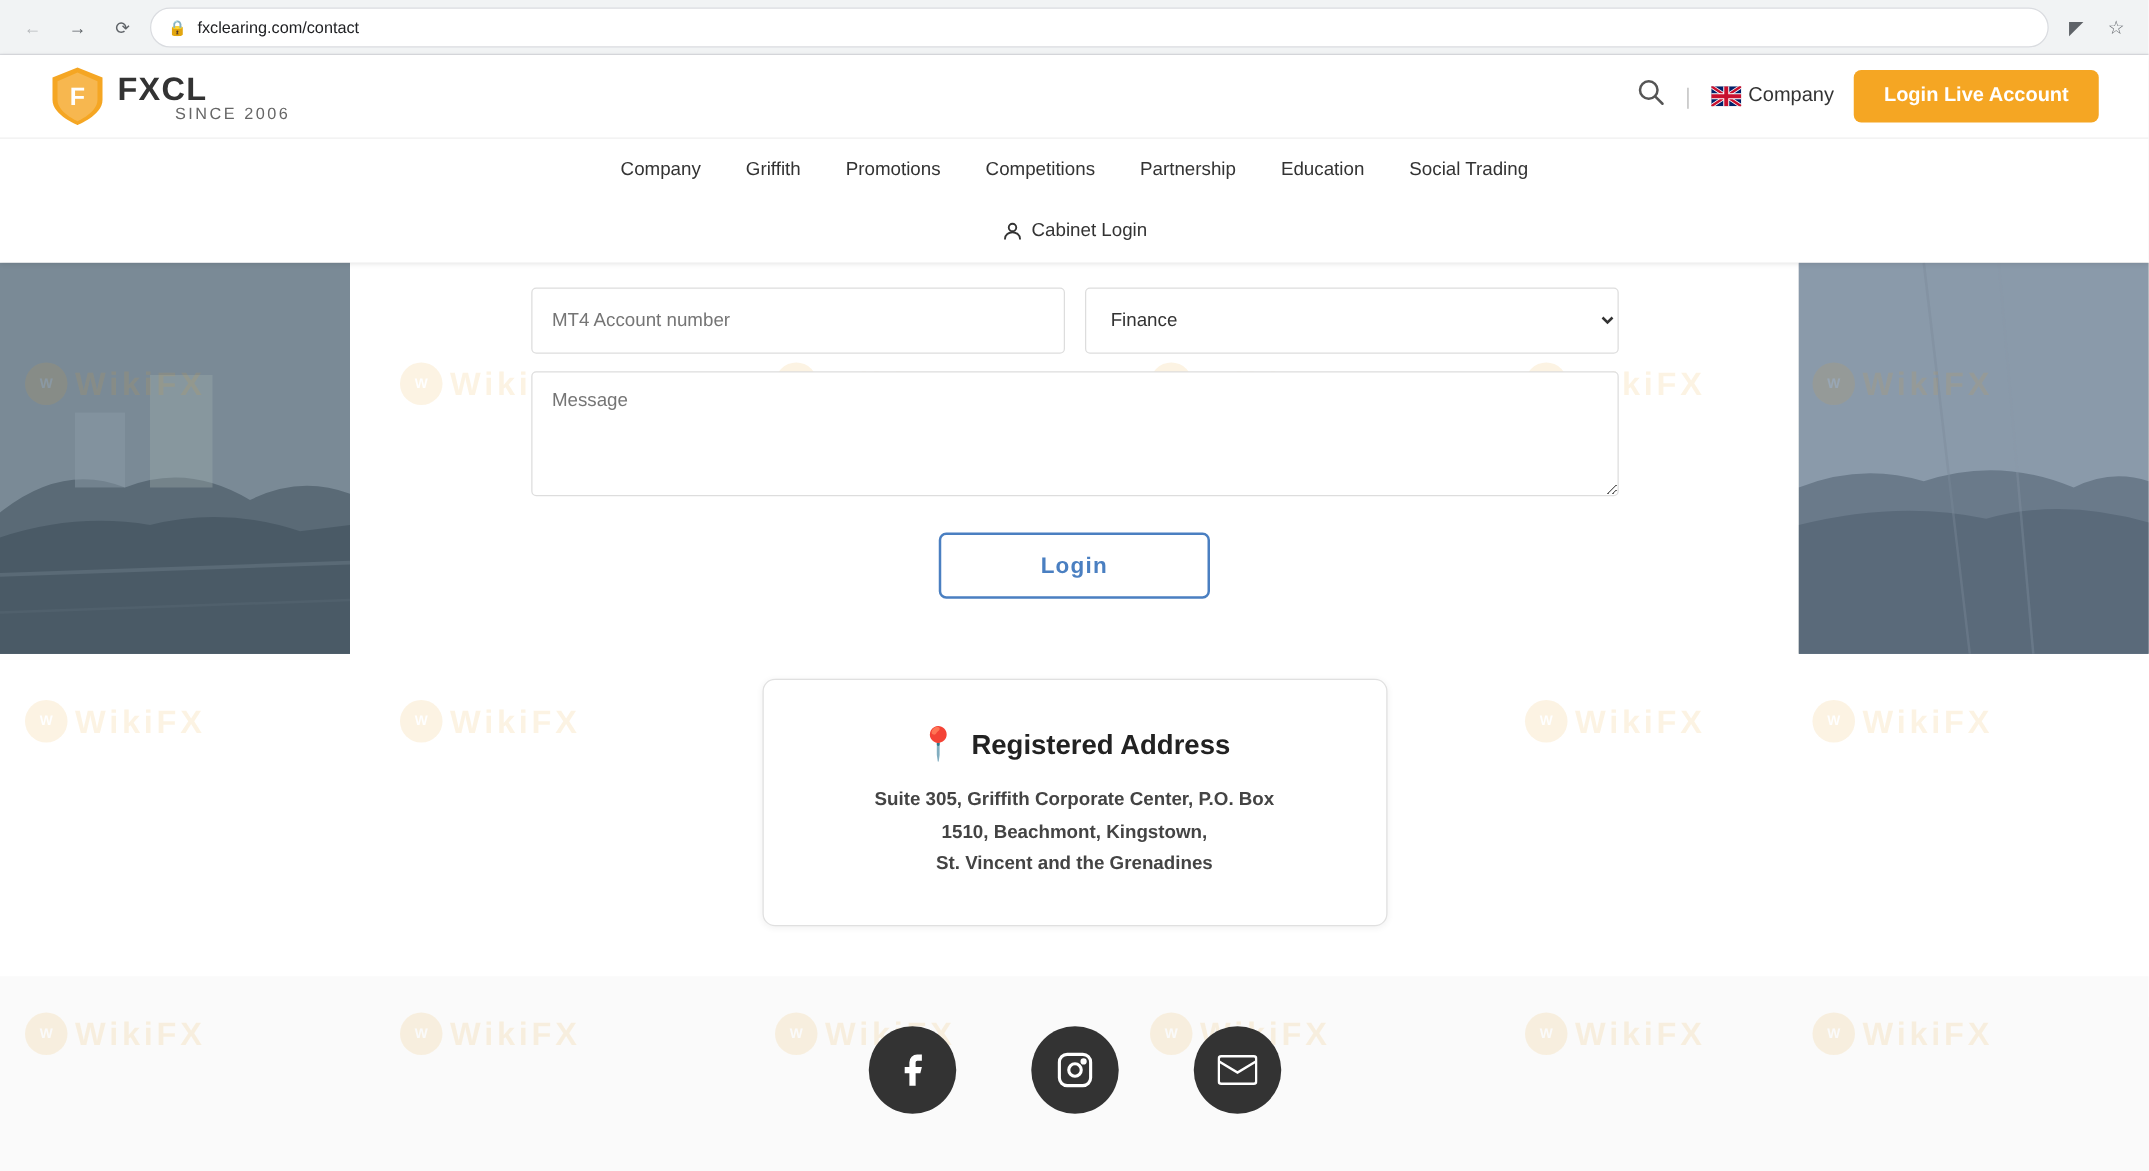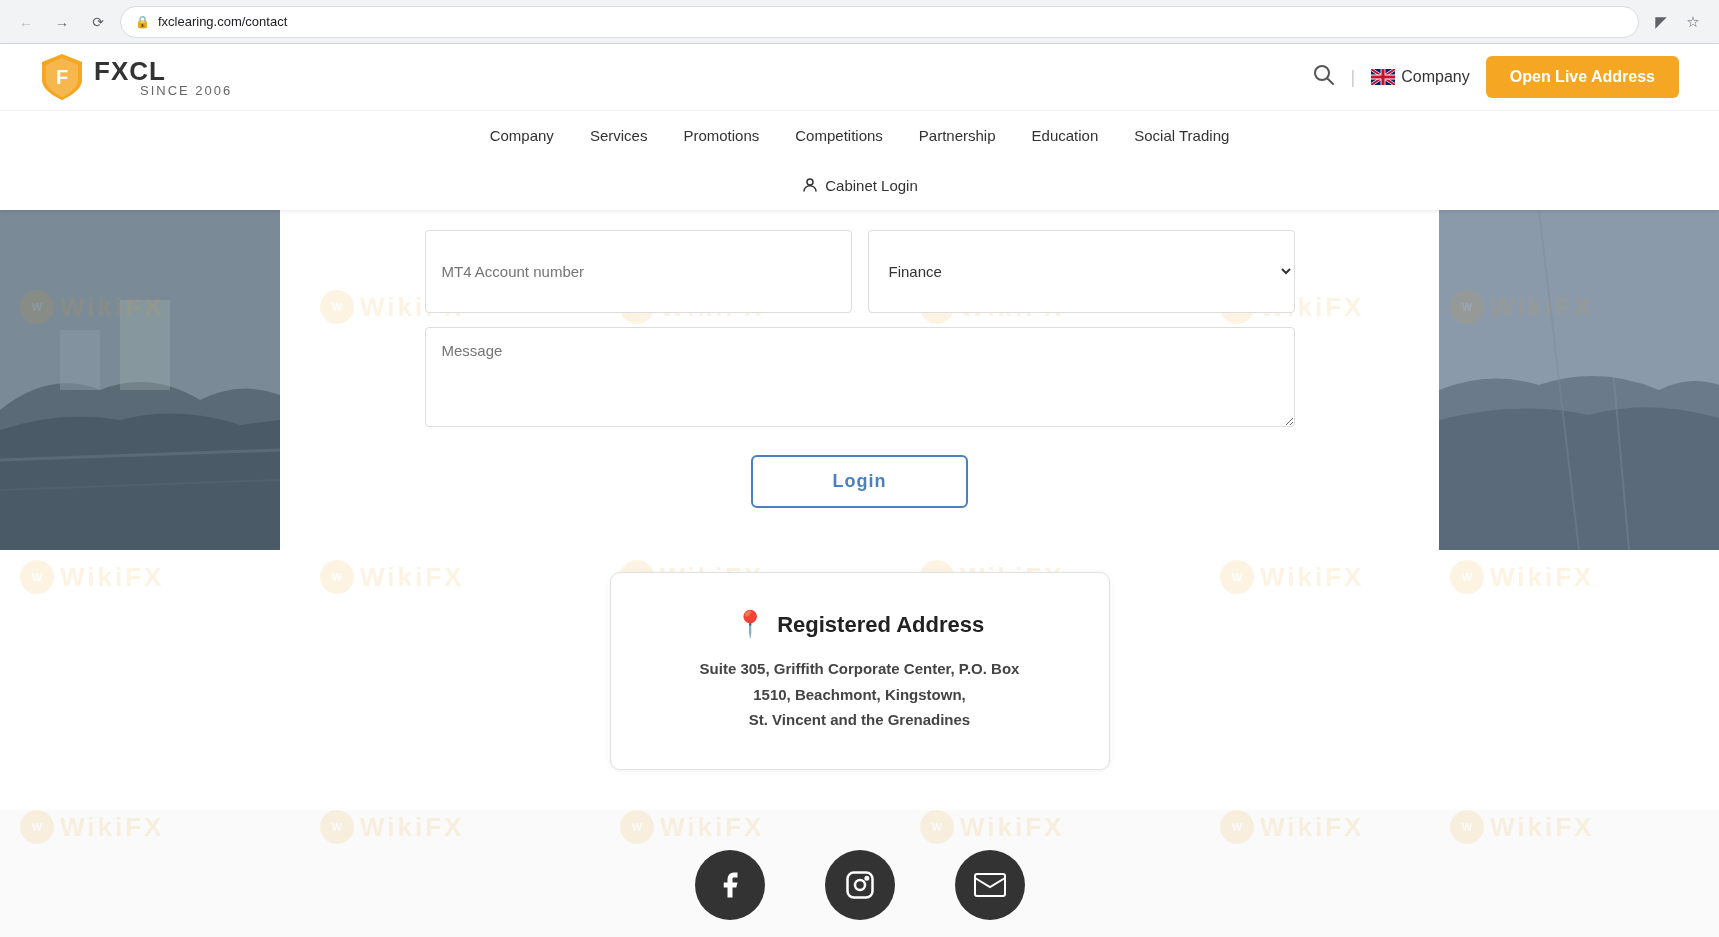--- a/index.html
+++ b/index.html
@@ -135,21 +135,21 @@
       color: #333;
       cursor: pointer;
       white-space: nowrap;
       text-decoration: none;
       display: block;
     }
     .nav-right {
       display: flex; align-items: center; gap: 8px;
     }
     .cabinet-login-btn {
-      display: flex; align-items: center; gap: 6px;
+      display: flex; align-items: flex-start; gap: 6px;
       font-size: 15px; color: #333; cursor: pointer;
       padding: 16px 18px;
       text-decoration: none;
     }
 
     .bg-image-left {
       position: absolute;
       left: 0; top: 0;
       width: 280px; height: 340px;
       background: linear-gradient(135deg, #6a7a8a 0%, #8a9aaa 30%, #555 60%, #444 100%);
@@ -175,21 +175,21 @@
       border: 1px solid #ddd;
       border-radius: 4px;
       font-size: 15px;
       color: #999;
       background: #fff;
       outline: none;
     }
 
     .form-select {
       flex: 1;
-      padding: 31px 16px;
+      padding: 16px 16px;
       border: 1px solid #ddd;
       border-radius: 4px;
       font-size: 15px;
       color: #333;
       background: #fff;
       outline: none;
       appearance: auto;
       cursor: pointer;
     }
 
@@ -356,28 +356,28 @@
 
         <svg width="24" height="16" viewBox="0 0 60 40">
           <rect width="60" height="40" fill="#012169"></rect>
           <path d="M0,0 L60,40 M60,0 L0,40" stroke="#fff" stroke-width="8"></path>
           <path d="M0,0 L60,40 M60,0 L0,40" stroke="#C8102E" stroke-width="5"></path>
           <path d="M30,0 L30,40 M0,20 L60,20" stroke="#fff" stroke-width="12"></path>
           <path d="M30,0 L30,40 M0,20 L60,20" stroke="#C8102E" stroke-width="8"></path>
         </svg>
         <span>Company</span>
       </button>
-      <button class="open-live-btn">Open Live Address</button>
+      <button class="open-live-btn">Login Live Account</button>
     </div>
   </div>
 
   <nav class="site-nav">
     <div class="nav-left">
       <a class="nav-item">Company</a>
-      <a class="nav-item">Services</a>
+      <a class="nav-item">Griffith</a>
       <a class="nav-item">Promotions</a>
       <a class="nav-item">Competitions</a>
       <a class="nav-item">Partnership</a>
       <a class="nav-item">Education</a>
       <a class="nav-item">Social Trading</a>
     </div>
     <div class="nav-right">
       <a class="cabinet-login-btn">
         <svg width="18" height="18" viewBox="0 0 24 24">
           <circle cx="12" cy="8" r="4" fill="none" stroke="#333" stroke-width="2"></circle>

